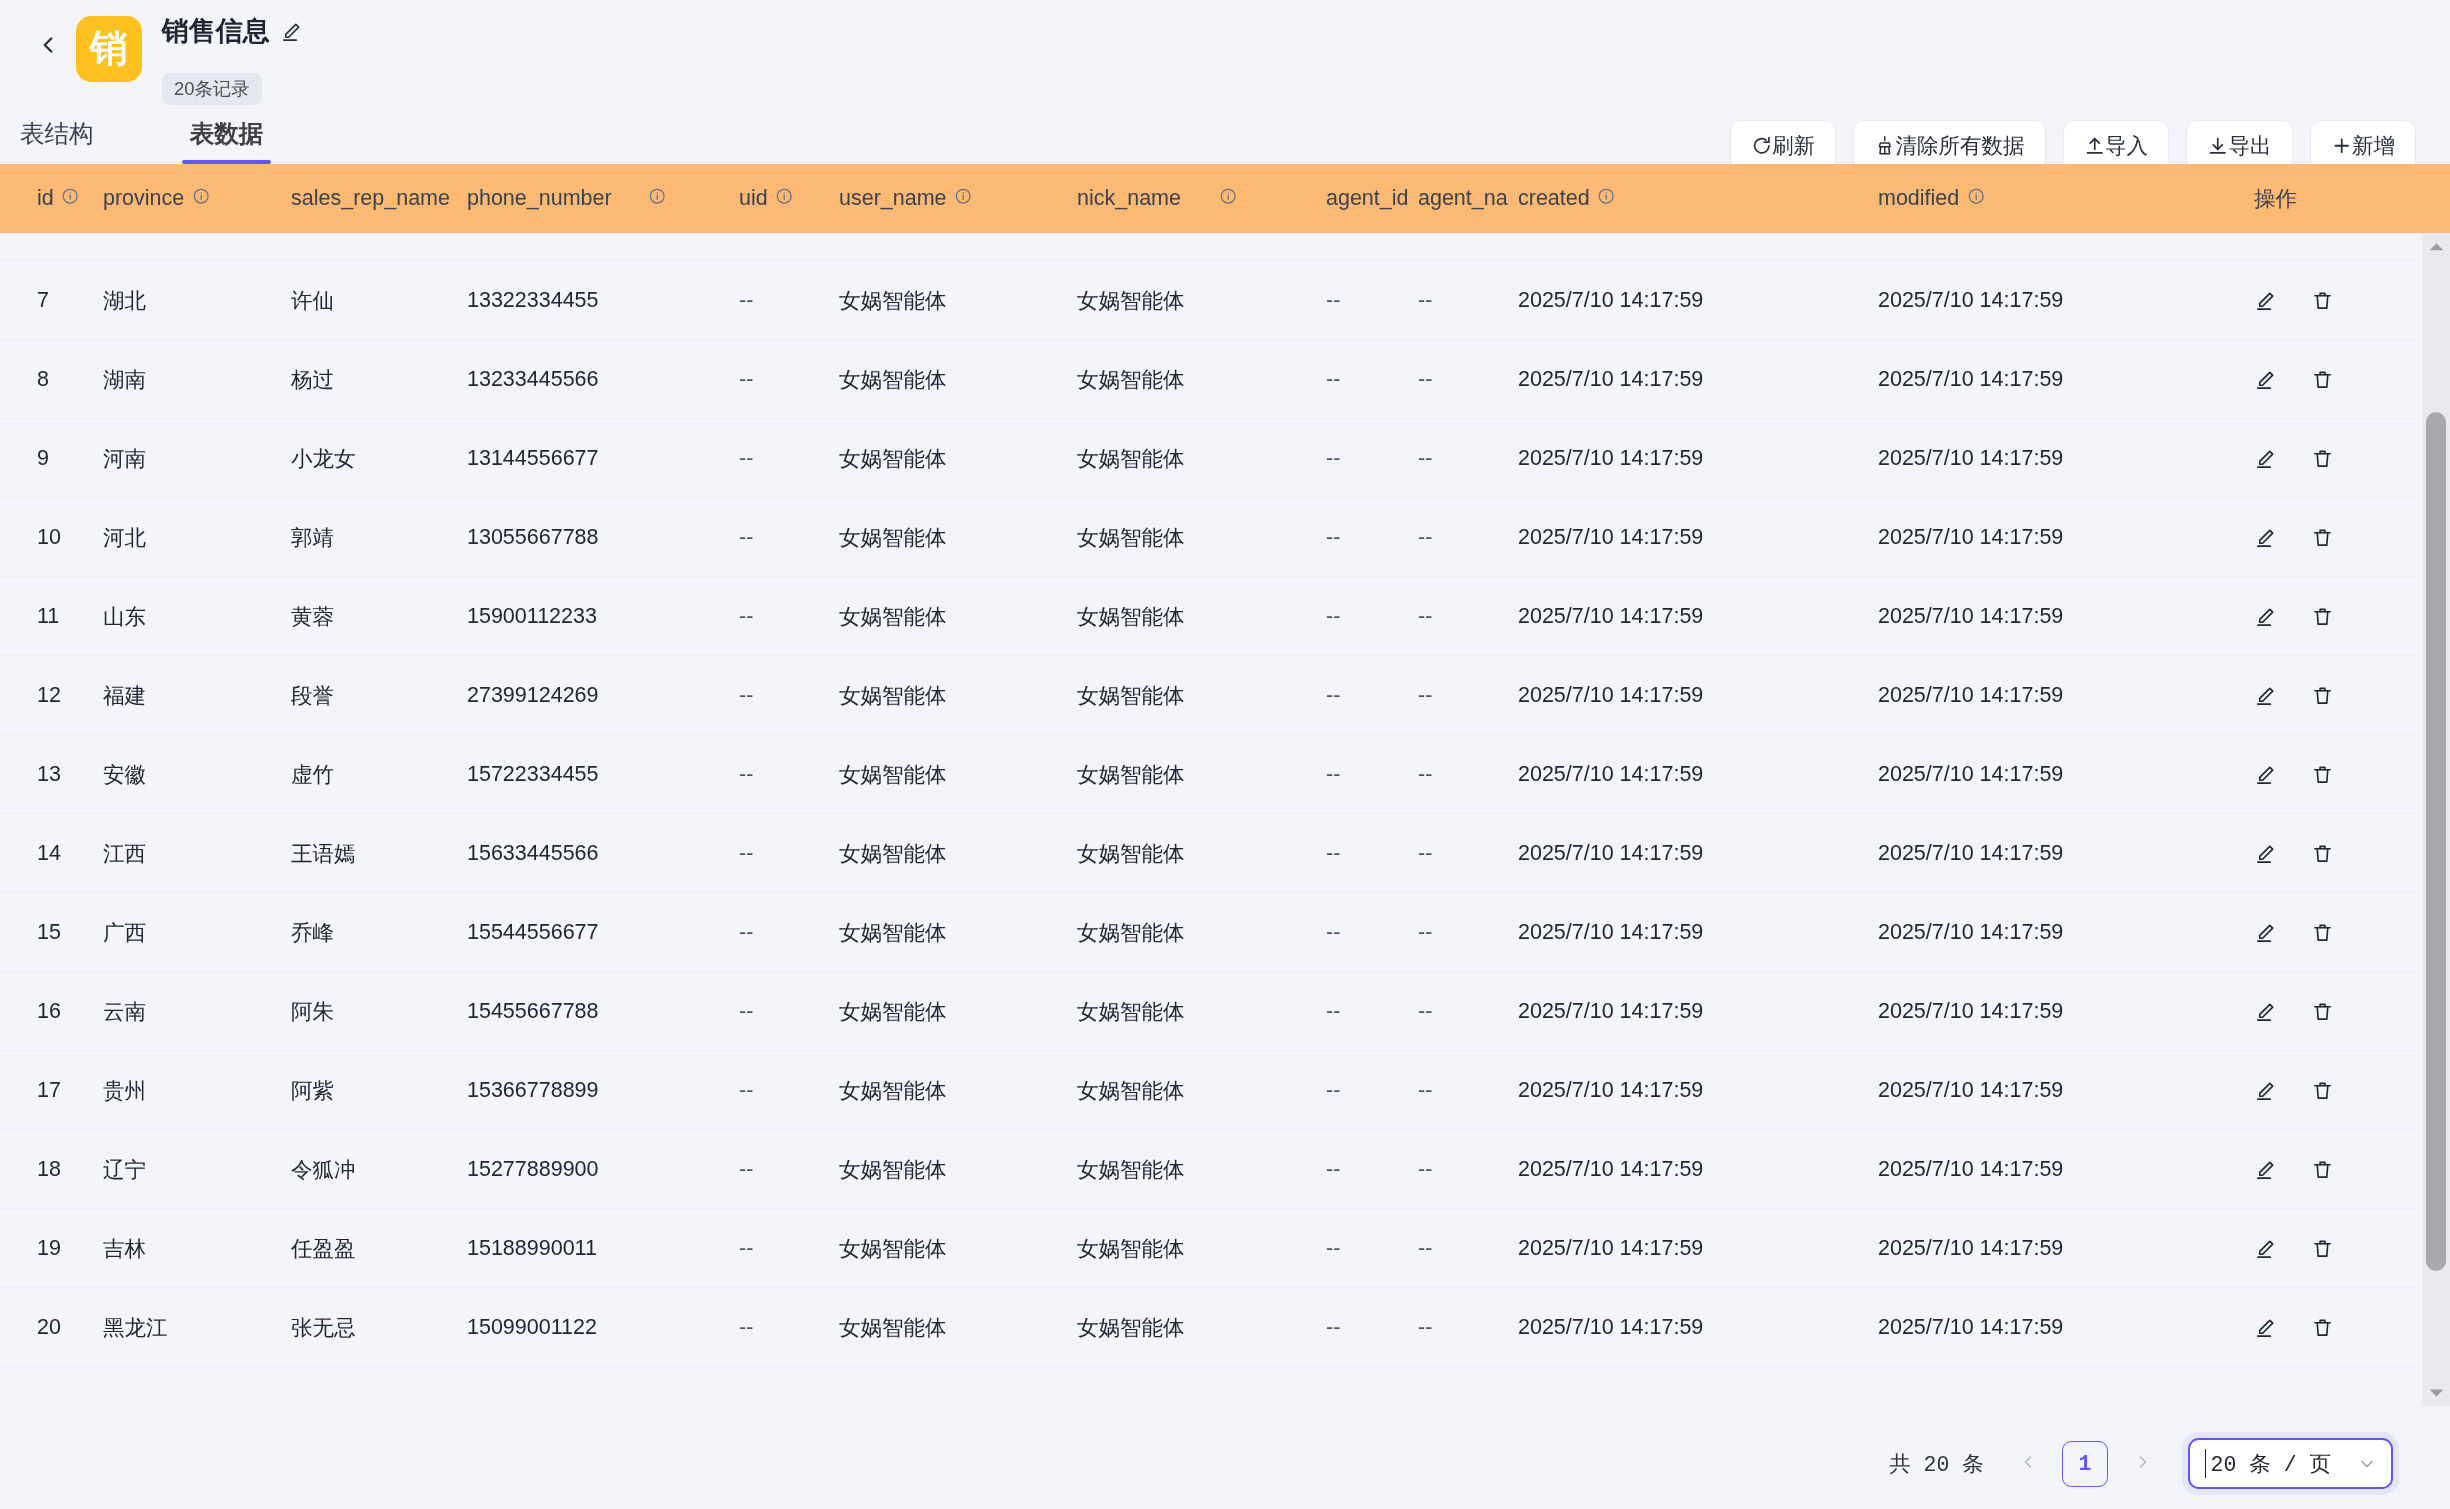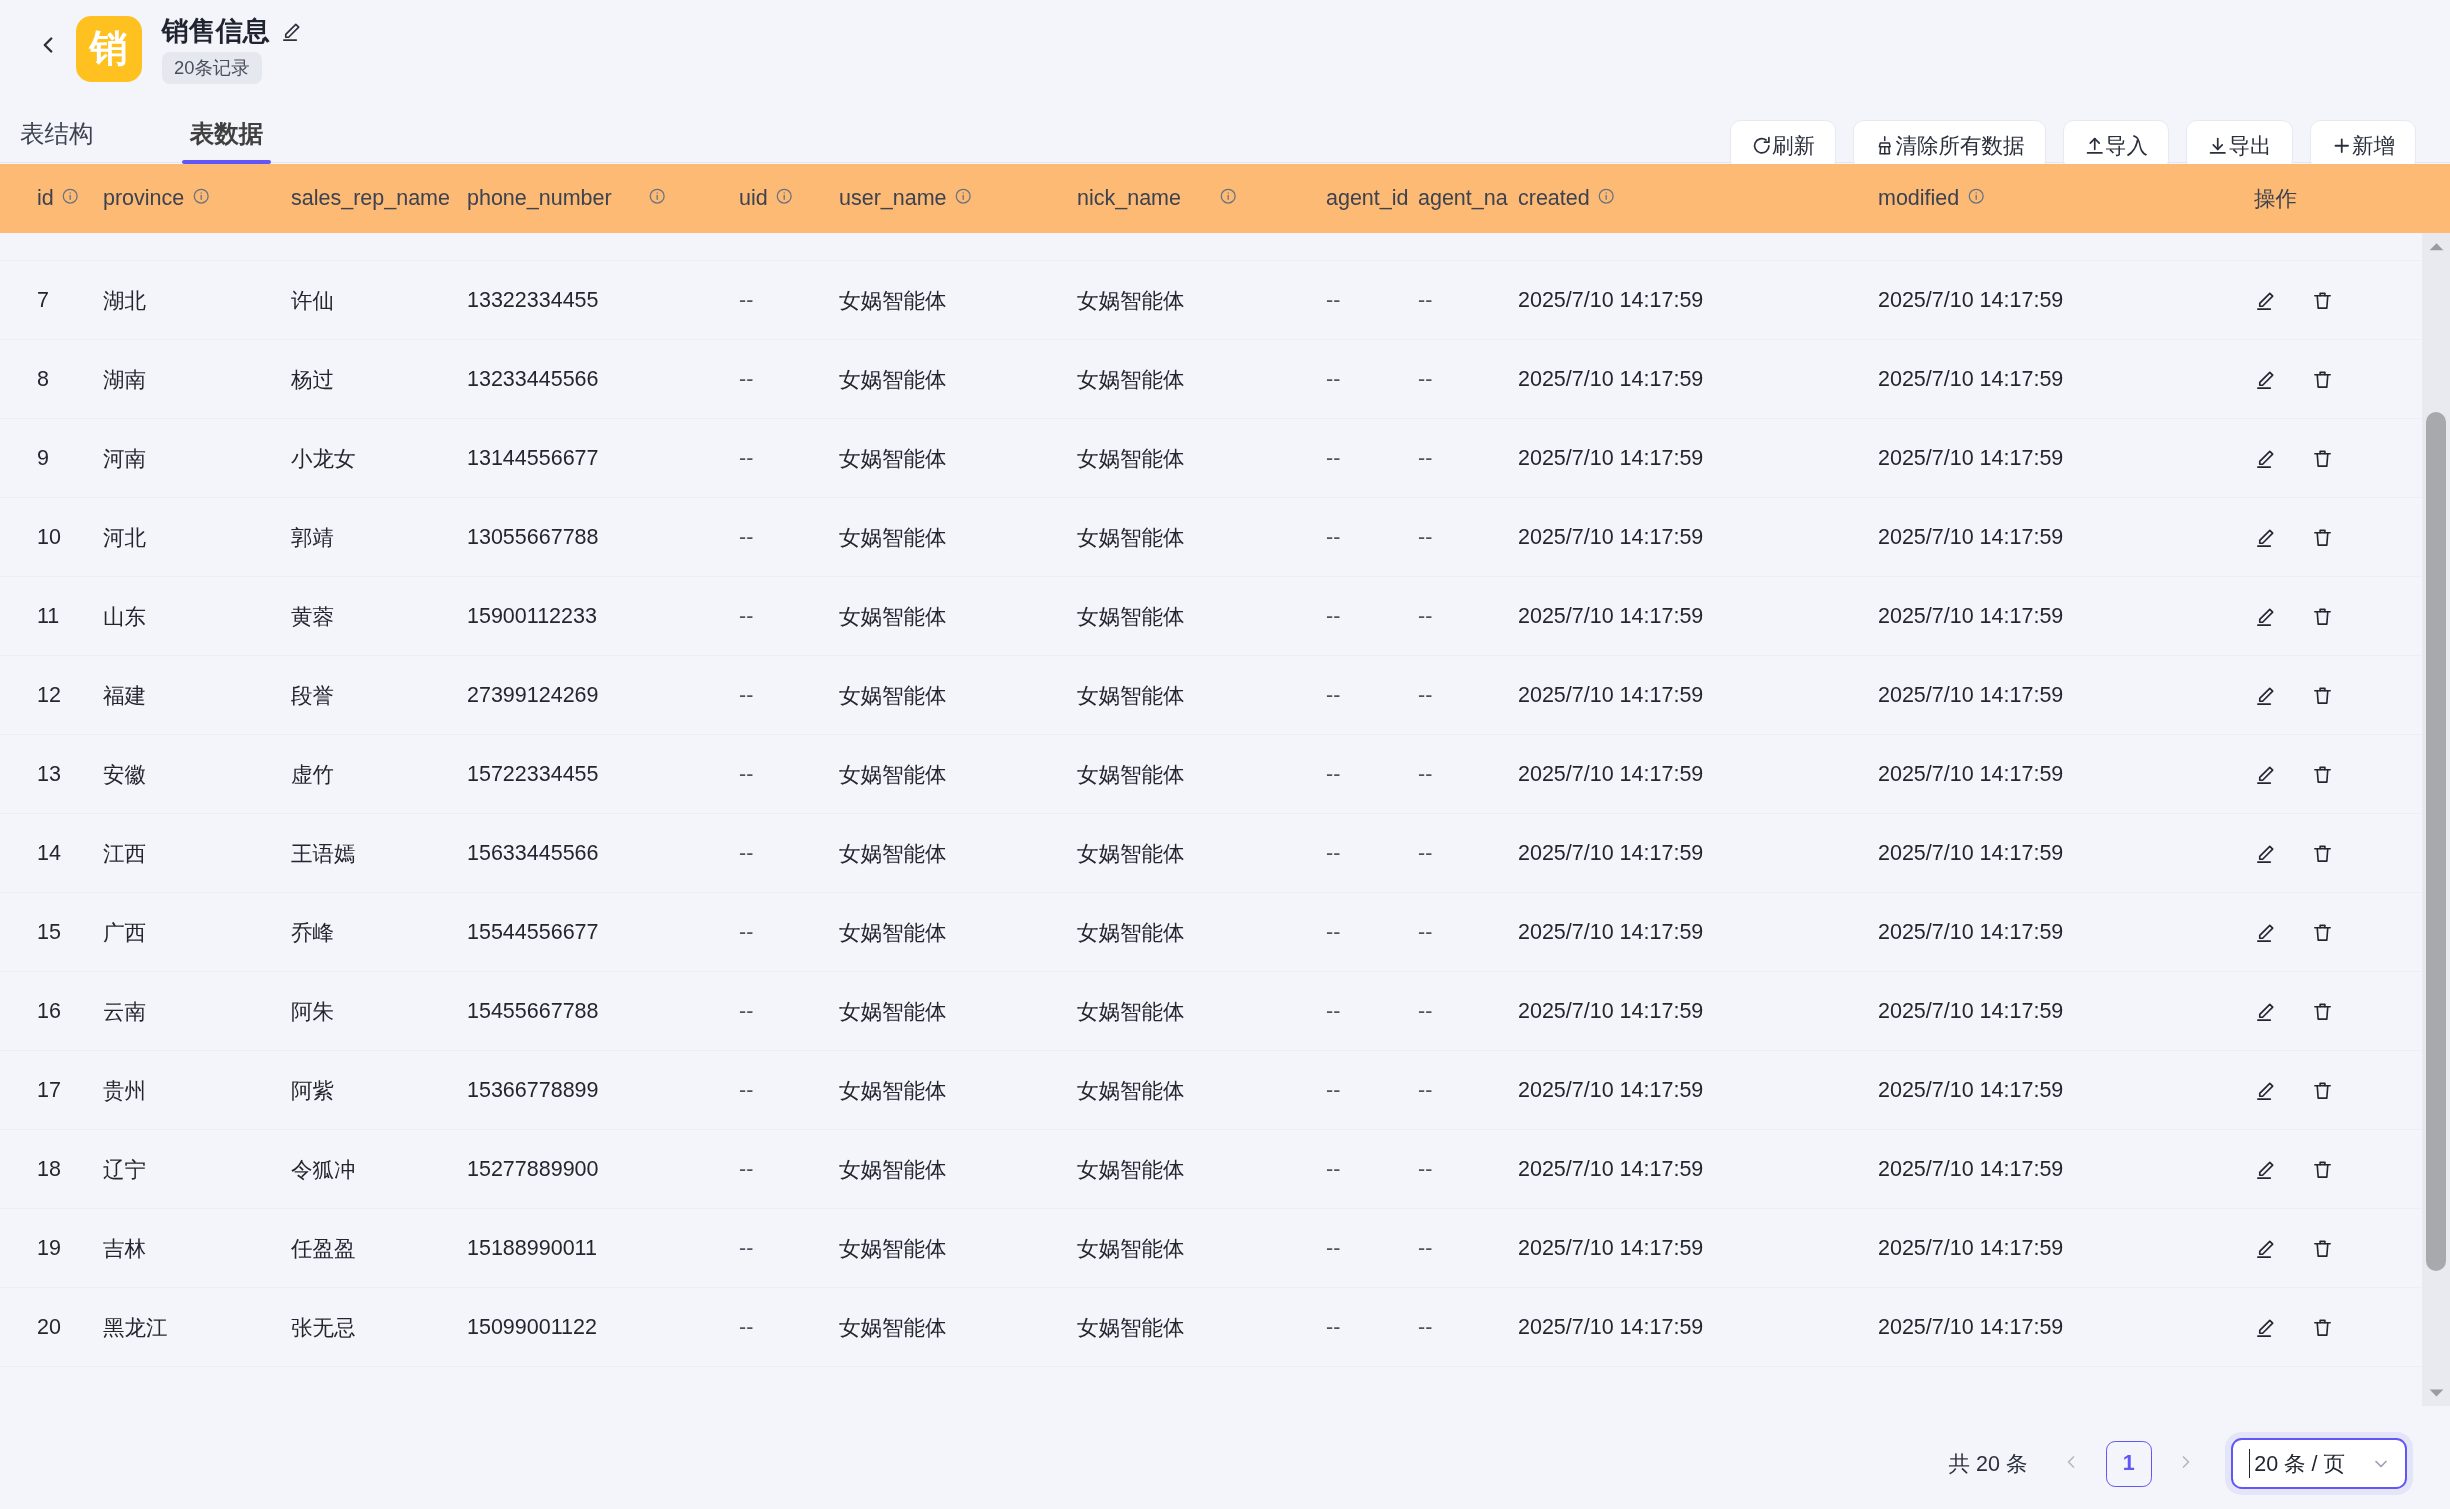--- a/index.html
+++ b/index.html
@@ -39,21 +39,21 @@
   }
   .title-block { margin-left: 20px; padding-top: 1.5px; }
   .title-row { display: flex; align-items: center; gap: 10.7px; }
   .title-text {
     font-size: 27px; font-weight: bold; color: #1f2430;
     line-height: 1.15;
   }
   .edit-title-icon { display:flex; align-items:center; cursor: pointer; }
   .record-badge {
     display: inline-block;
-    margin-top: 5px;
+    margin-top: 26px;
     background: #e6e8f0;
     color: #4a4f5c;
     border-radius: 7.7px;
     padding: 7px 12.3px;
     font-size: 18.4px;
     line-height: 1;
   }
 
   
   .tabbar {
@@ -173,22 +173,22 @@
     left: 3.8px; right: 3.8px;
     top: 179px; height: 859px;
     background: #a8a9ad;
     border-radius: 10.7px;
     cursor: pointer;
   }
 
   
   .pagination {
     position: absolute;
-    right: 43px; bottom: 20px;
-    display: flex; align-items: center; gap: 17px;
+    right: 57px; bottom: 20px;
+    display: flex; align-items: center; gap: 17px; font-family: Liberation Mono, monospace;
   }
   .pg-total { font-size: 21.5px; color: #2b303b; margin-right: 9.2px; }
   .pg-arrow {
     width: 35px; height: 35px;
     display: flex; align-items: center; justify-content: center;
     cursor: pointer;
   }
   .pg-num {
     min-width: 46px; height: 46px;
     border: 1.5px solid #6257f5;

